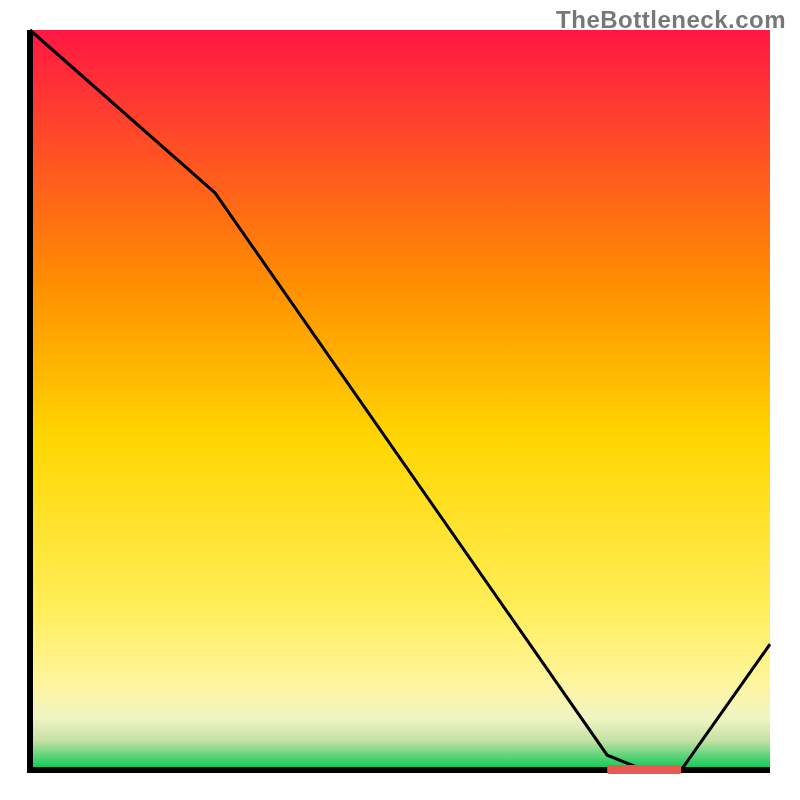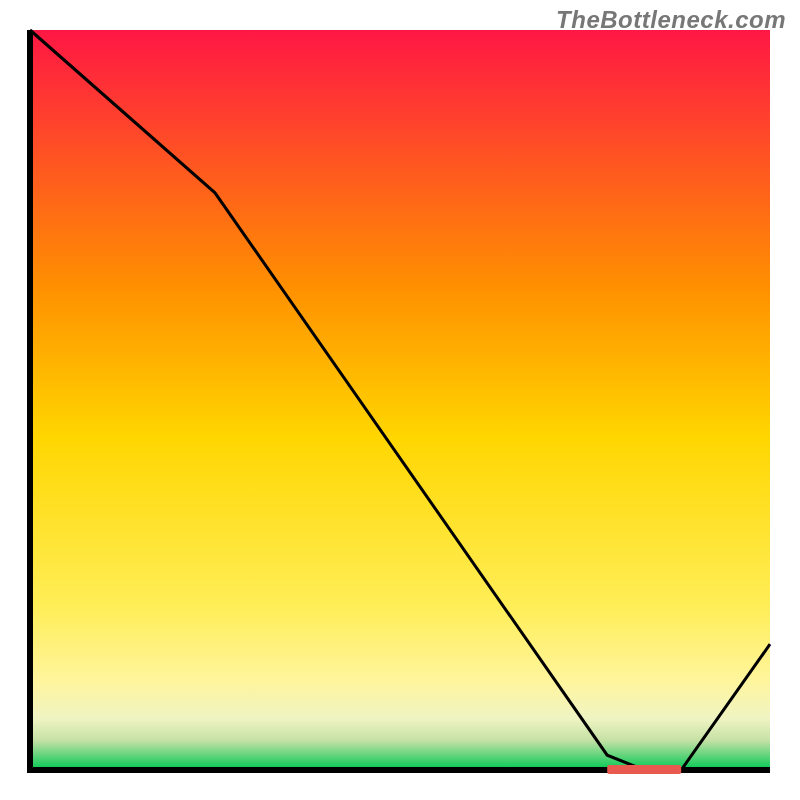--- a/index.html
+++ b/index.html
@@ -8,21 +8,20 @@
     width: 800px;
     height: 800px;
     background: #ffffff;
     font-family: Arial, Helvetica, sans-serif;
     overflow: hidden;
   }
   .wrap {
     position: relative;
     width: 800px;
     height: 800px;
-    font-style: italic;
   }
   .watermark {
     position: absolute;
     top: 6px;
     right: 14px;
     font-size: 24px;
     font-weight: bold;
     color: #777777;
     letter-spacing: 0.5px;
     z-index: 5;

